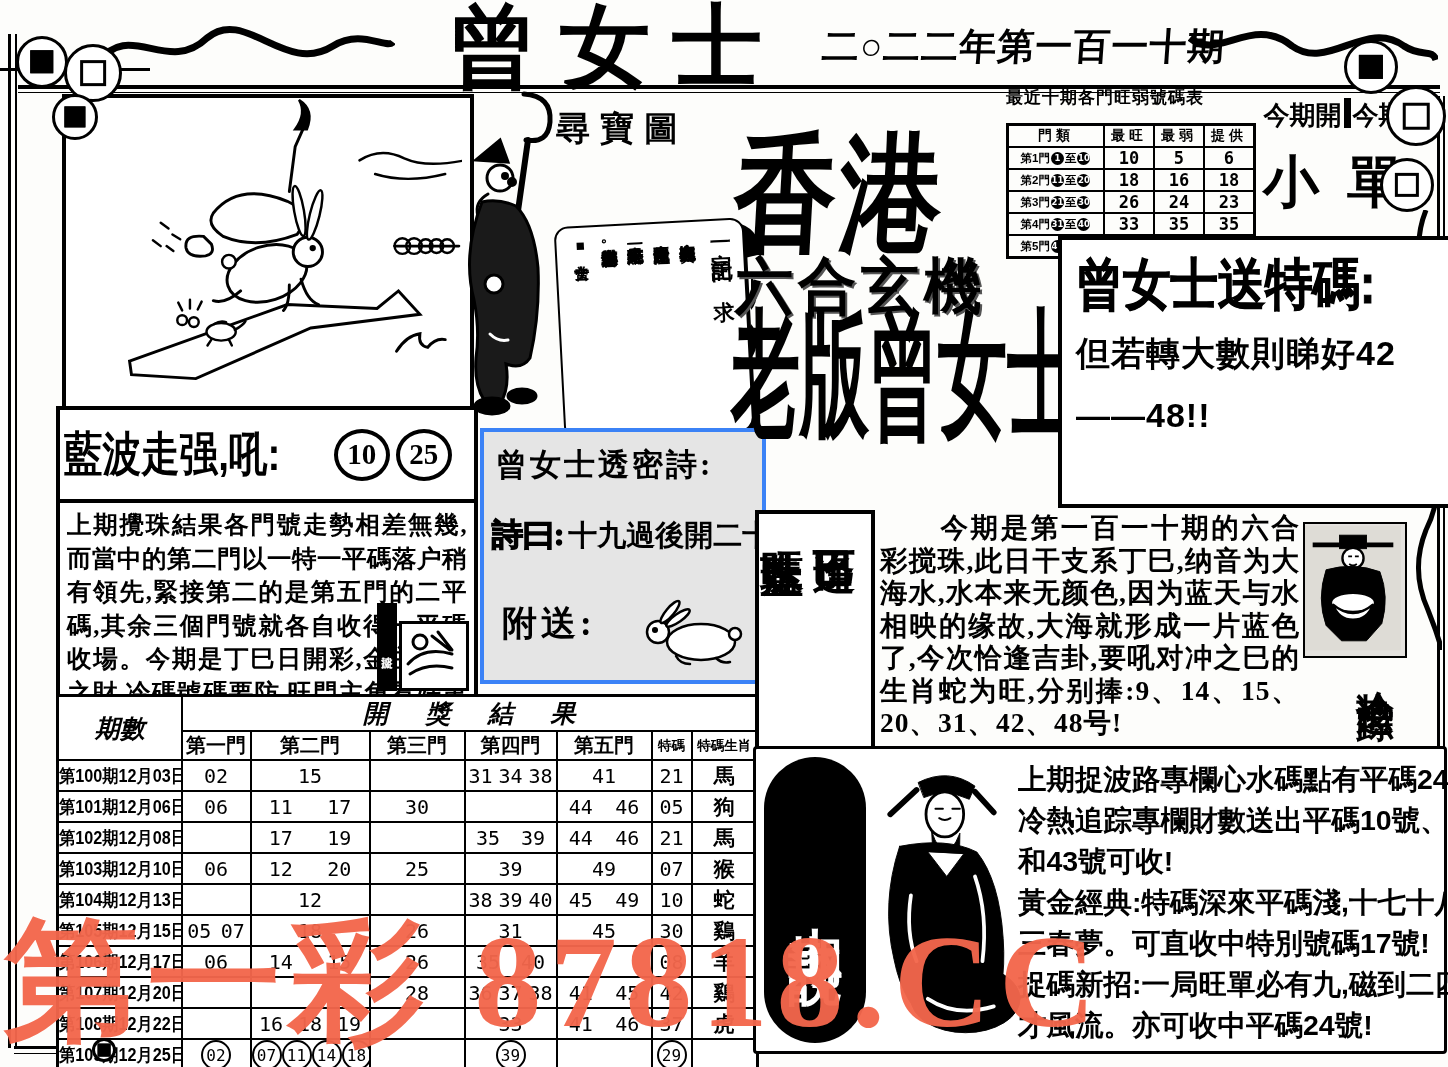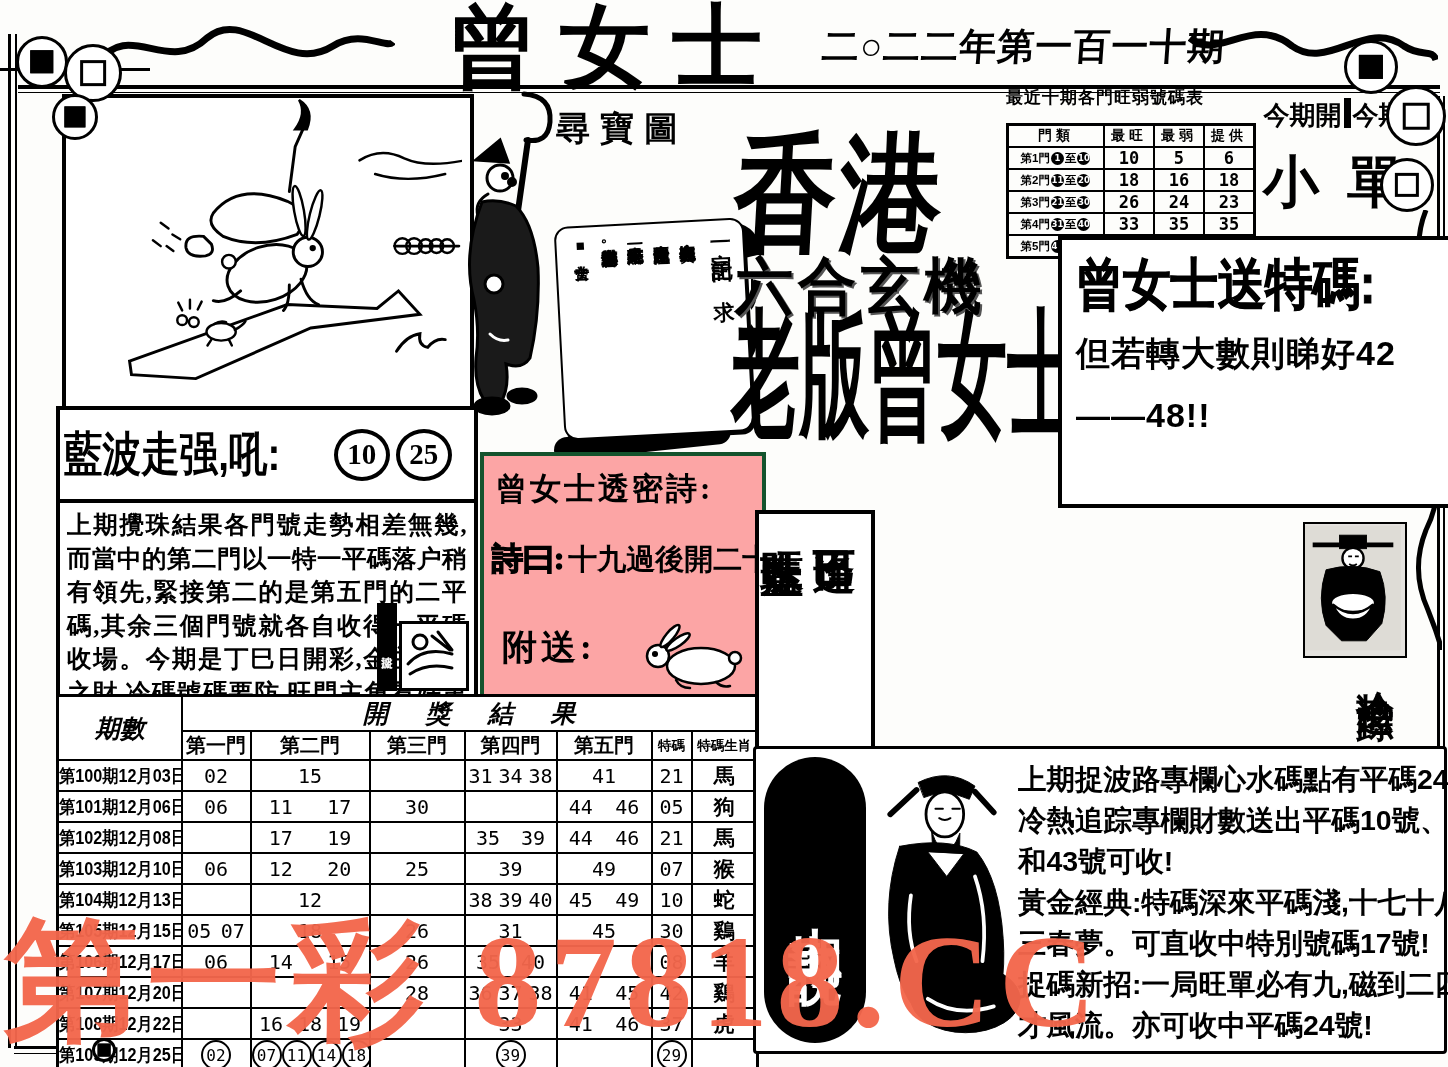--- a/index.html
+++ b/index.html
@@ -27,21 +27,21 @@
   #scroll{left:545px;top:206px;width:218px;height:258px;}
   #scroll-paper{position:absolute;left:14px;top:16px;width:186px;height:210px;background:#fff;
     border:2px solid #000;border-radius:14px;transform:rotate(-3deg);box-shadow:2px 3px 0 #000;}
   #scroll-text{position:absolute;right:26px;top:28px;height:196px;font-weight:700;font-size:16.5px;
     line-height:24px;transform:rotate(-3deg);}
   #scroll-text .scroll-line{margin-left:2px;}
   #scroll-text .first{font-size:21px;font-weight:900;letter-spacing:6px;margin-left:10px;}
   #scroll-text .last{font-size:15px;margin-right:4px;}
 
   
-  #poem-box{left:480px;top:452px;width:278px;height:248px;border:4px solid #14532d;background:#fca5a5;}
+  #poem-box{left:480px;top:428px;width:278px;height:248px;border:4px solid #3b82f6;background:#e5e5e5;}
   #poem-title{position:absolute;left:12px;top:12px;font-size:31px;font-weight:900;letter-spacing:3px;}
   #poem-verse{position:absolute;left:8px;top:82px;font-size:29px;font-weight:700;white-space:nowrap;}
   #poem-verse .vlabel{font-weight:900;font-size:31px;-webkit-text-stroke:1.4px #000;margin-right:4px;}
   #poem-gift{position:absolute;left:18px;top:168px;font-size:35px;font-weight:700;letter-spacing:4px;}
   #poem-rabbit{position:absolute;right:6px;bottom:8px;}
 
   
   #hk{left:738px;top:128px;font-size:128px;font-weight:900;line-height:1.05;letter-spacing:4px;
       transform:scaleX(.80) skewX(-4deg);transform-origin:left top;white-space:nowrap;}
   #liuhe{left:735px;top:246px;font-size:58px;font-weight:900;letter-spacing:5px;white-space:nowrap;
@@ -714,20 +714,21 @@
             <td class="zodiac"></td>
           </tr>
         </tbody>
     </table>
   </div>
 
   <div class="abs" id="mid-head">
     <div class="mid-col vtext" id="mid-col-right">日逢丁巳</div>
     <div class="mid-col vtext" id="mid-col-left">藍珠走旺</div>
   </div>
+  <div class="abs" id="mid-para">今期是第一百一十期的六合彩搅珠,此日干支系丁巳,纳音为大海水,水本来无颜色,因为蓝天与水相映的缘故,大海就形成一片蓝色了,今次恰逢吉卦,要吼对冲之巳的生肖蛇为旺,分别捧:9、14、15、20、31、42、48号!</div>
   <div class="abs" id="judge-box">
     <svg width="96" height="128" viewBox="0 0 100 130">
       <rect x="0" y="0" width="100" height="130" fill="#dedcd6"></rect>
       <g stroke="#000" fill="#000">
         <rect x="36" y="10" width="28" height="14"></rect>
         <path d="M8,20 h28 M64,20 h28" stroke-width="5" fill="none"></path>
         <circle cx="50" cy="34" r="11" fill="#fff" stroke-width="2.5"></circle>
         <path d="M45,32 h4 M52,32 h4 M46,40 q4,3 8,0" stroke-width="1.8" fill="none"></path>
         <path d="M22,46 q-10,30 0,58 l16,16 h26 l16,-18 q8,-28 -2,-54 q-28,-10 -56,-2 z"></path>
         <ellipse cx="50" cy="80" rx="23" ry="10" fill="#fff" stroke-width="2.5"></ellipse>

